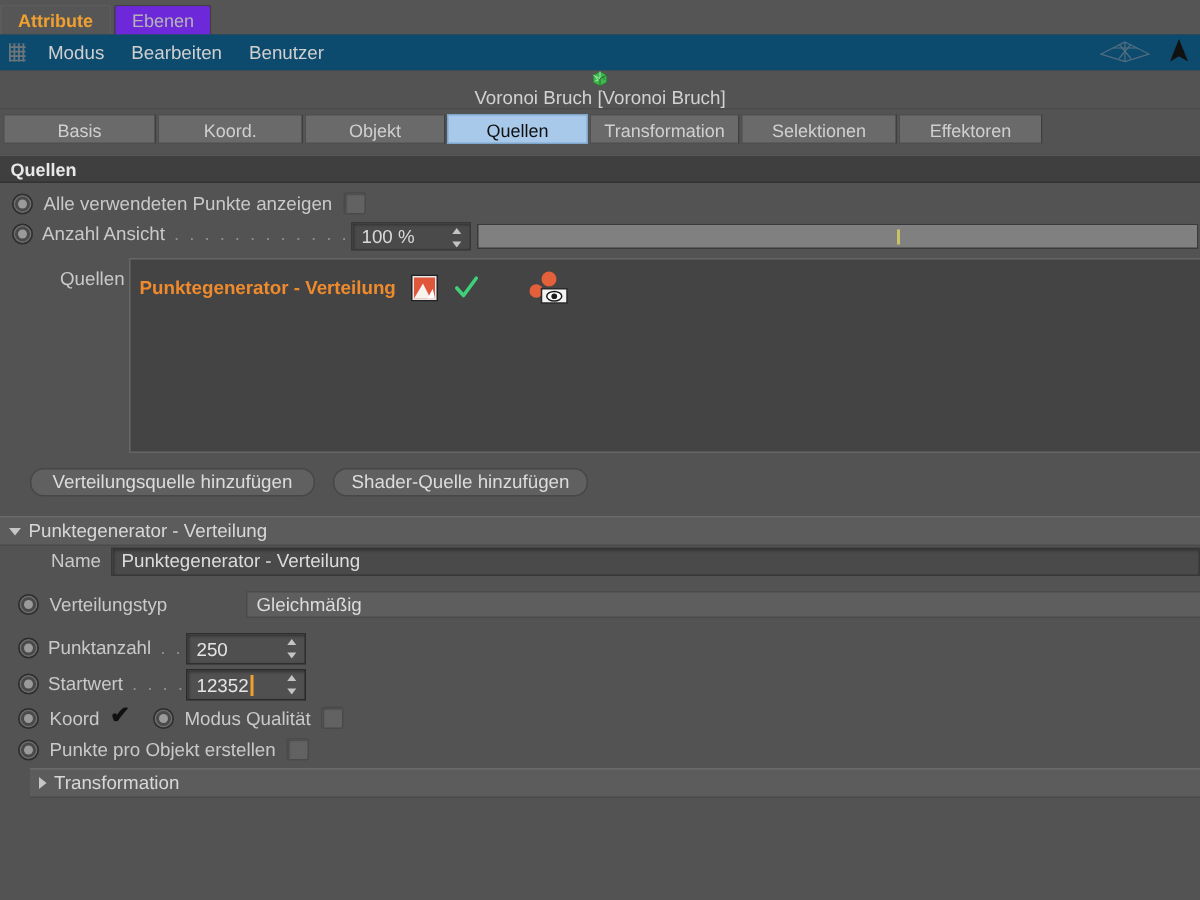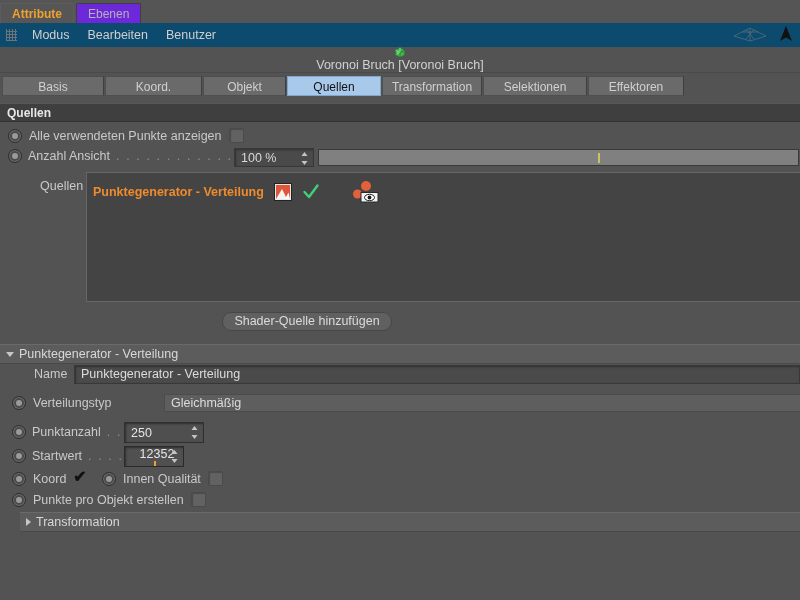--- a/index.html
+++ b/index.html
@@ -377,21 +377,21 @@
       <path d="M8 8 L14.5 4.5 M8 8 L8 15" fill="none" stroke="#1e5c27" stroke-width="0.8"></path>
       <path d="M4 6.5 L6 9.5 L3.5 10" fill="none" stroke="#d6f3da" stroke-width="0.7"></path>
       <path d="M10.5 6 L12.5 9" fill="none" stroke="#1e5c27" stroke-width="0.7"></path>
     </svg>
     <span class="obj-title">Voronoi Bruch [Voronoi Bruch]</span>
   </div>
 
   <div class="tabrow">
     <div class="tab" style="width:102px">Basis</div>
     <div class="tab" style="width:97px">Koord.</div>
-    <div class="tab" style="width:83px">Objekt</div>
+    <div class="tab" style="width:94px">Objekt</div>
     <div class="tab active" style="width:94px">Quellen</div>
     <div class="tab" style="width:100px">Transformation</div>
     <div class="tab" style="width:104px">Selektionen</div>
     <div class="tab" style="width:96px">Effektoren</div>
   </div>
 
   <div class="sechead" style="top:103px">Quellen</div>
 
   <div class="row" style="left:8px; top:128px; gap:7px;">
     <span class="radio"></span>
@@ -438,20 +438,21 @@
       <svg width="28" height="24" viewBox="0 0 28 24" style="margin-left:22px;">
         <circle cx="14" cy="6" r="5" fill="#e4603a"></circle>
         <circle cx="5.5" cy="14" r="4.5" fill="#e4603a"></circle>
         <rect x="9" y="12.5" width="17" height="9.5" fill="#f2f2f2" stroke="#2a2a2a" stroke-width="1"></rect>
         <ellipse cx="17.5" cy="17.5" rx="5" ry="3.2" fill="#ffffff" stroke="#1a1a1a" stroke-width="1"></ellipse>
         <circle cx="17.5" cy="17.5" r="1.9" fill="#1a1a1a"></circle>
       </svg>
     </div>
   </div>
 
+  <div class="btn" style="position:absolute; left:20px; top:312px; width:190px;">Verteilungsquelle hinzufügen</div>
   <div class="btn" style="position:absolute; left:222px; top:312px; width:170px;">Shader-Quelle hinzufügen</div>
 
   <div class="group" style="top:344px;">
     <span class="tri down"></span>
     <span>Punktegenerator - Verteilung</span>
   </div>
 
   <div class="row" style="left:34px; top:367px;">
     <span class="lbl">Name</span>
   </div>
@@ -476,37 +477,37 @@
       <path d="M3.5 0 L6.5 4 L0.5 4 Z" fill="#c4c4c4"></path>
       <path d="M3.5 13 L0.5 9 L6.5 9 Z" fill="#c4c4c4"></path>
     </svg>
   </div>
 
   <div class="row" style="left:12px; top:449px; gap:6px;">
     <span class="radio"></span>
     <span class="lbl">Startwert</span>
     <span class="dots">. . . . .</span>
   </div>
-  <div class="numfield focused" style="position:absolute; left:124px; top:446px; width:60px;flex-direction:column;">
+  <div class="numfield focused" style="position:absolute; left:124px; top:446px; width:80px;">
     <span class="nval">12352</span>
     <span class="caret"></span>
     <svg class="spin" viewBox="0 0 7 13">
       <path d="M3.5 0 L6.5 4 L0.5 4 Z" fill="#c4c4c4"></path>
       <path d="M3.5 13 L0.5 9 L6.5 9 Z" fill="#c4c4c4"></path>
     </svg>
   </div>
 
   <div class="row" style="left:12px; top:471px; gap:7px;">
     <span class="radio"></span>
     <span class="lbl">Koord</span>
     <span class="checkbox checked"></span>
   </div>
   <div class="row" style="left:102px; top:471px; gap:7px;">
     <span class="radio"></span>
-    <span class="lbl">Innen Qualität</span>
+    <span class="lbl">Modus Qualität</span>
     <span class="checkbox"></span>
   </div>
 
   <div class="row" style="left:12px; top:492px; gap:7px;">
     <span class="radio"></span>
     <span class="lbl">Punkte pro Objekt erstellen</span>
     <span class="checkbox"></span>
   </div>
 
   <div class="group inset" style="top:512px;">

